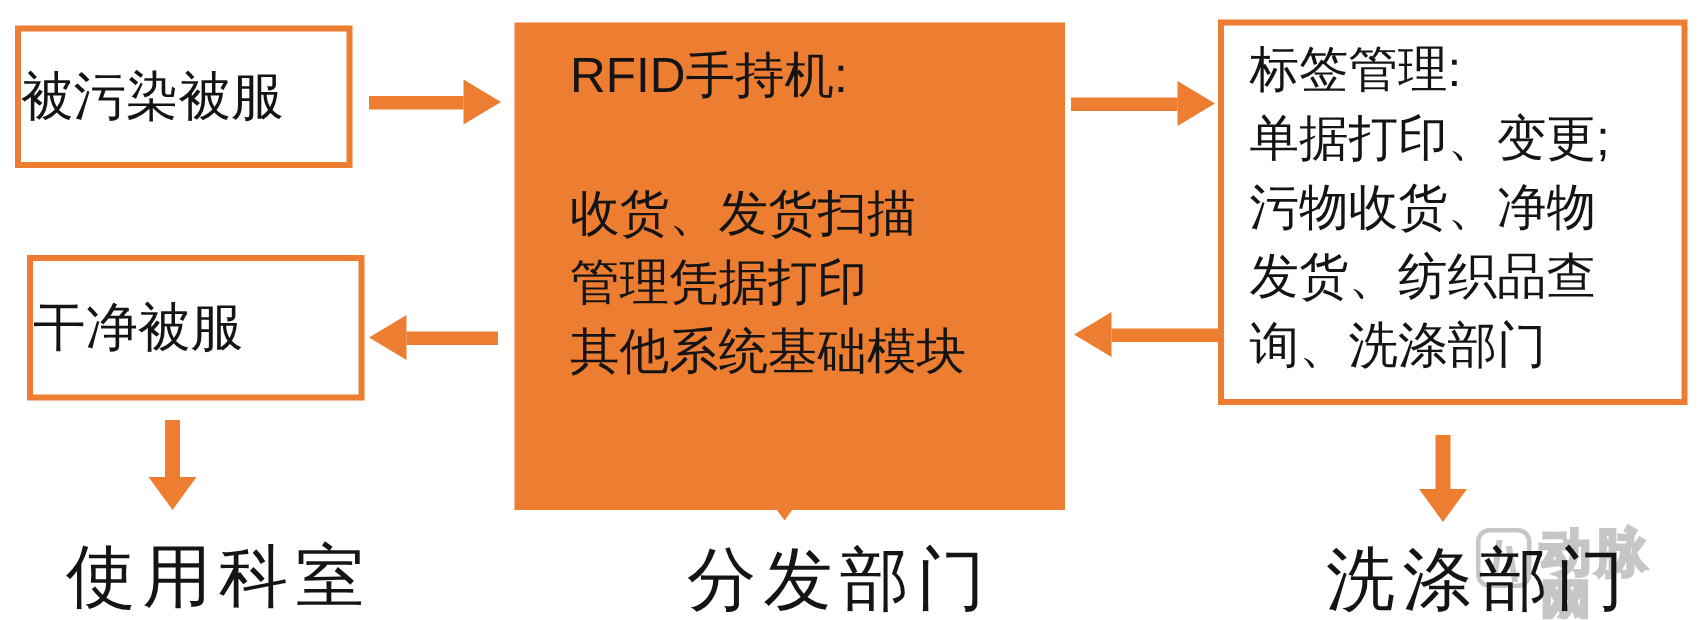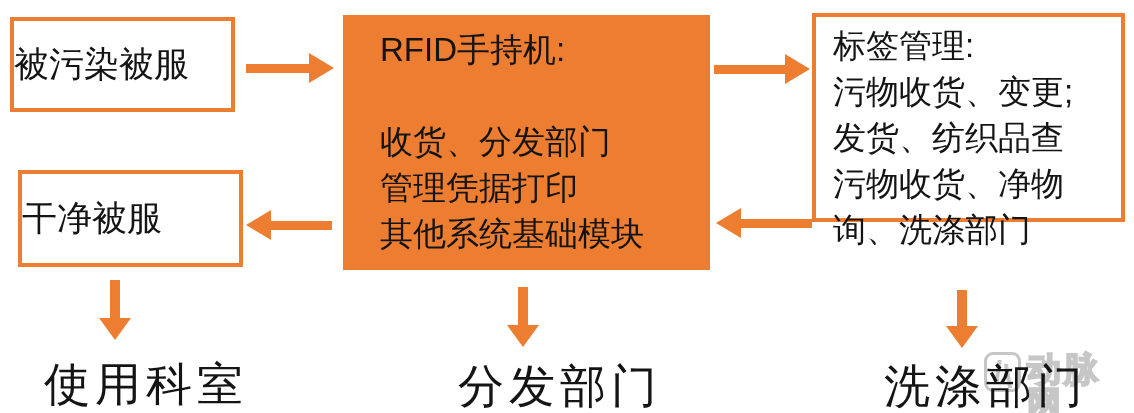--- a/index.html
+++ b/index.html
@@ -11,27 +11,27 @@
   
   .obox {
     position: absolute; box-sizing: border-box; border: 4px solid var(--orange);
     background: #fff; display: flex; align-items: center; 
     font-size: 35px; white-space: nowrap; z-index: 2;
   }
   #box-contaminated { left: 10px; top: 17px; width: 225px; height: 95px; }
   #box-clean        { left: 18px; top: 170px; width: 225px; height: 97px; }
   
   #box-rfid {
-    position: absolute; left: 343px; top: 15px; width: 367px; height: 255px;
+    position: absolute; left: 343px; top: 15px; width: 367px; height: 325px;
     background: var(--orange); box-sizing: border-box; padding: 12px 0 0 37px;
     font-size: 33px; z-index: 2;
   }
   
   #box-tags {
-    position: absolute; left: 812px; top: 13px; width: 313px; height: 209px;
+    position: absolute; left: 812px; top: 13px; width: 313px; height: 257px;
     box-sizing: border-box; border: 4px solid var(--orange); background: #fff;
     padding: 6px 0 0 17px; font-size: 33px; z-index: 2;
   }
   .box-line { line-height: 46px; min-height: 46px; white-space: nowrap; }
   
   .h-arrow { position: absolute; display: flex; align-items: center; height: 30px; z-index: 1; }
   .h-arrow .shaft { flex: 1; height: 9px; background: var(--orange); }
   .head-right { width: 0; height: 0; border-top: 15px solid transparent;
     border-bottom: 15px solid transparent; border-left: 25px solid var(--orange); }
   .head-left  { width: 0; height: 0; border-top: 15px solid transparent;
@@ -77,35 +77,35 @@
   </div>
 
   <div class="h-arrow" id="arrow-to-rfid">
     <div class="shaft"></div>
     <div class="head-right"></div>
   </div>
 
   <div id="box-rfid">
     <div class="box-line">RFID手持机:</div>
     <div class="box-line"></div>
-    <div class="box-line">收货、分发部门</div>
+    <div class="box-line">收货、发货扫描</div>
     <div class="box-line">管理凭据打印</div>
     <div class="box-line">其他系统基础模块</div>
   </div>
 
   <div class="h-arrow" id="arrow-to-tags">
     <div class="shaft"></div>
     <div class="head-right"></div>
   </div>
 
   <div id="box-tags">
     <div class="box-line">标签管理:</div>
-    <div class="box-line">污物收货、变更;</div>
+    <div class="box-line">单据打印、变更;</div>
+    <div class="box-line">污物收货、净物</div>
     <div class="box-line">发货、纺织品查</div>
-    <div class="box-line">污物收货、净物</div>
     <div class="box-line">询、洗涤部门</div>
   </div>
 
   <div class="h-arrow" id="arrow-tags-to-rfid">
     <div class="head-left"></div>
     <div class="shaft"></div>
   </div>
 
   <div class="obox" id="box-clean">
     <span>干净被服</span>

